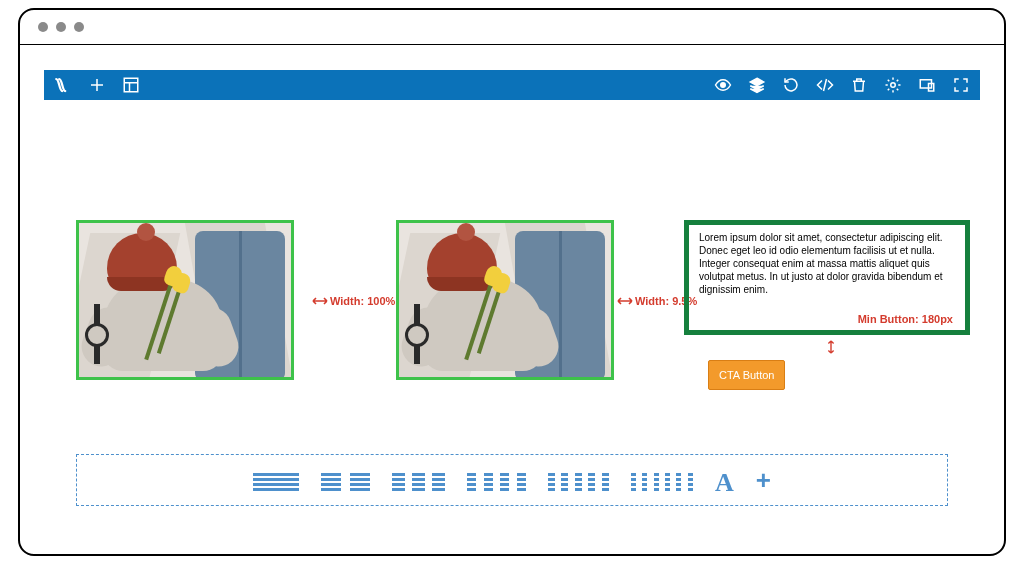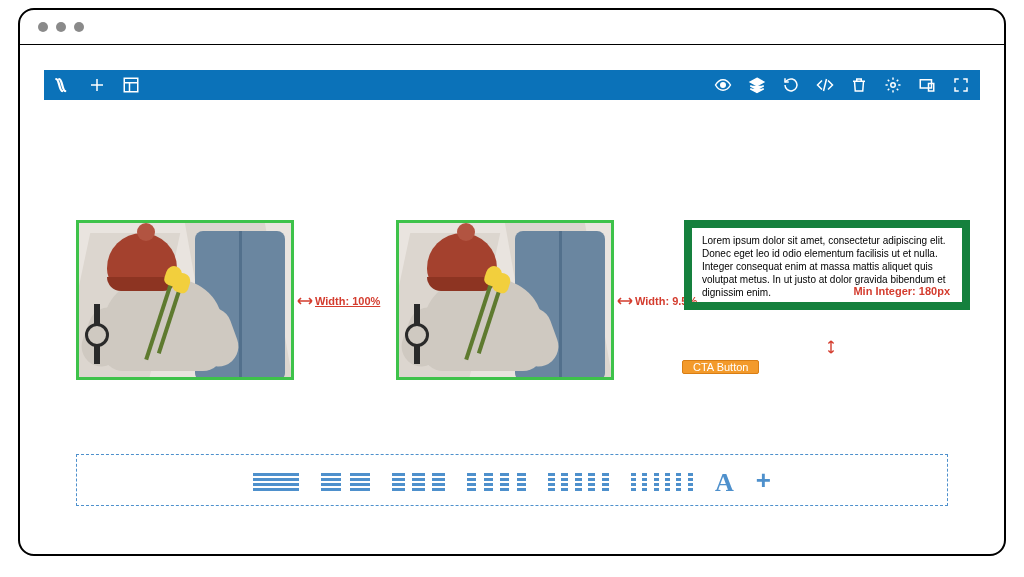--- a/index.html
+++ b/index.html
@@ -26,34 +26,34 @@
 
   .card{
     position:absolute;width:218px;height:160px;
     border:3px solid #3ec24a;background:#e6e6e6;overflow:hidden;
     box-sizing:border-box;
   }
   .card.c1{left:32px;top:100px;}
   .card.c2{left:352px;top:100px;}
 
   .textcard{
-    position:absolute;left:640px;top:100px;width:286px;height:90px;
-    border:8px solid #15803d;padding:6px 10px 4px 10px;box-sizing:border-box;
+    position:absolute;left:640px;top:100px;width:286px;height:115px;
+    border:5px solid #15803d;padding:6px 10px 4px 10px;box-sizing:border-box;
     font-size:10px;line-height:13px;color:#000;
   }
   .textcard .mh{position:absolute;right:12px;bottom:4px;color:#d43c2e;font-weight:bold;font-size:11px;}
 
   .cta{
-    position:absolute;left:638px;top:240px;padding:0 10px;font-size:11px;color:#fff;
+    position:absolute;left:664px;top:240px;padding:8px 10px;font-size:11px;color:#fff;
     background:#f39a2b;border:1px solid #d97e14;border-radius:2px;cursor:pointer;
   }
 
   .wlabel{position:absolute;color:#d43c2e;font-weight:bold;font-size:11px;display:flex;align-items:center;gap:2px;white-space:nowrap;}
   .wlabel .arrows{display:inline-flex;align-items:center;}
-  .wl1{left:253px;top:175px;text-decoration:underline;}
+  .wl1{left:268px;top:175px;}
   .wl2{left:573px;top:175px;}
 
   .mh-arrow{position:absolute;left:781px;top:220px;height:14px;display:flex;flex-direction:column;align-items:center;justify-content:center;}
 
   .palette{
     position:absolute;left:32px;right:32px;top:334px;height:50px;
     border:1px dashed #4e90cc;display:flex;align-items:center;justify-content:center;gap:22px;
     color:#4e90cc;
   }
   .pal-item{display:inline-block;height:24px;cursor:pointer;}
@@ -215,21 +215,21 @@
       <span class="arrows">
         <svg width="16" height="12" viewBox="0 0 16 12">
             <path d="M1 6h14M1 6l3-3M1 6l3 3M15 6l-3-3M15 6l-3 3" stroke="#d43c2e" stroke-width="1.6" fill="none"></path>
           </svg>
       </span>
       <span>Width: 9.5%</span>
     </div>
 
     <div class="textcard">
       <span>Lorem ipsum dolor sit amet, consectetur adipiscing elit. Donec eget leo id odio elementum facilisis ut et nulla. Integer consequat enim at massa mattis aliquet quis volutpat metus. In ut justo at dolor gravida bibendum et dignissim enim.</span>
-      <span class="mh">Min Integer: 180px</span>
+      <span class="mh">Min Button: 180px</span>
     </div>
     <div class="mh-arrow">
       <svg width="12" height="16" viewBox="0 0 12 16">
           <path d="M6 1v14M6 1l-3 3M6 1l3 3M6 15l-3-3M6 15l3-3" stroke="#d43c2e" stroke-width="1.6" fill="none"></path>
         </svg>
     </div>
 
     <button class="cta">CTA Button</button>
 
     <div class="palette">

